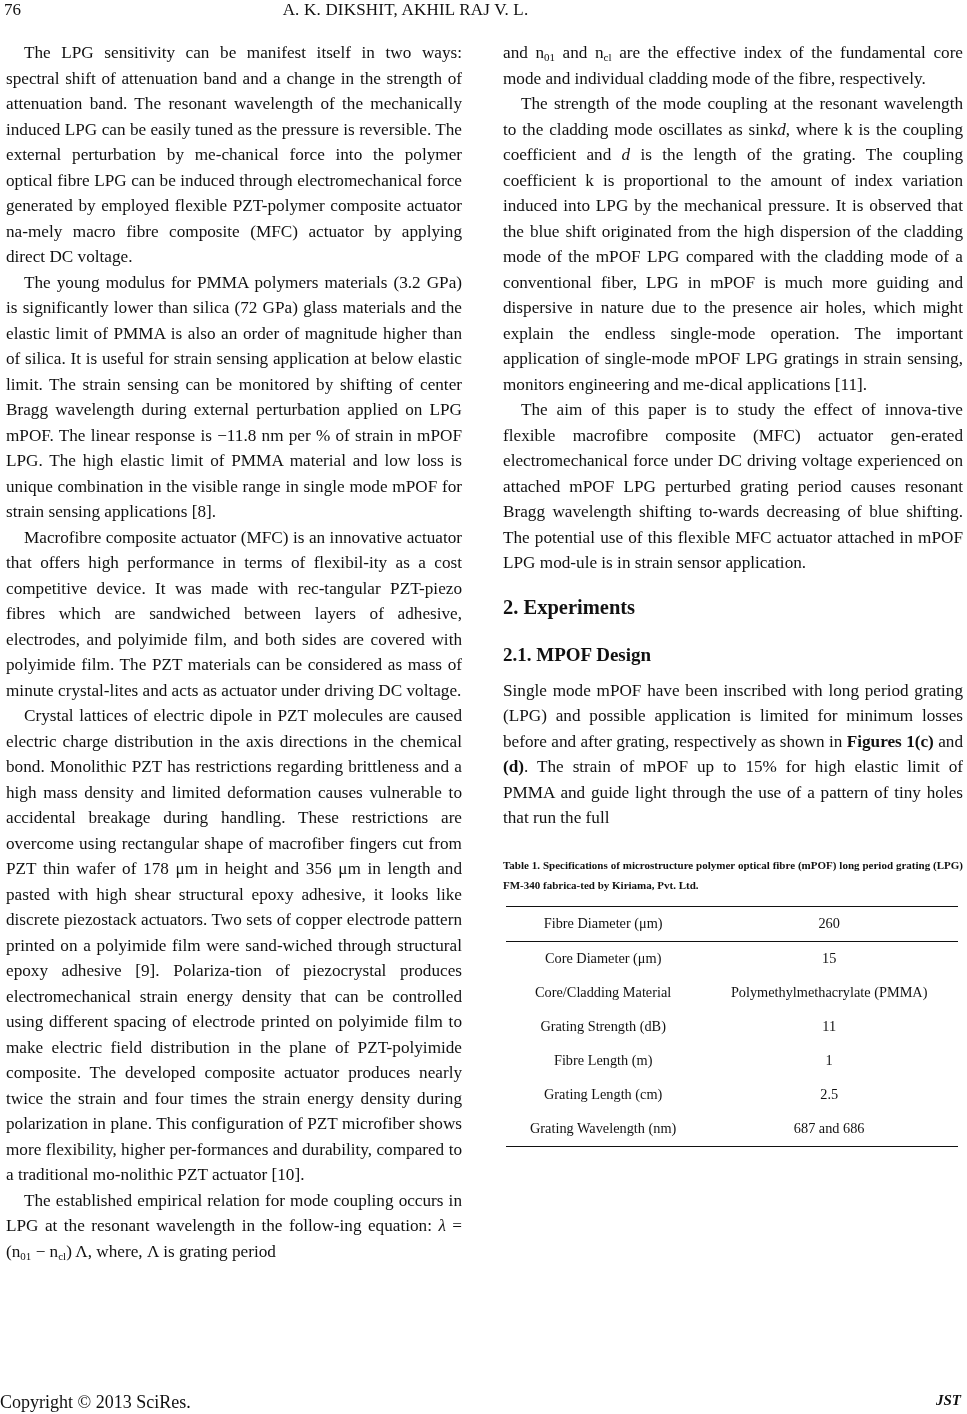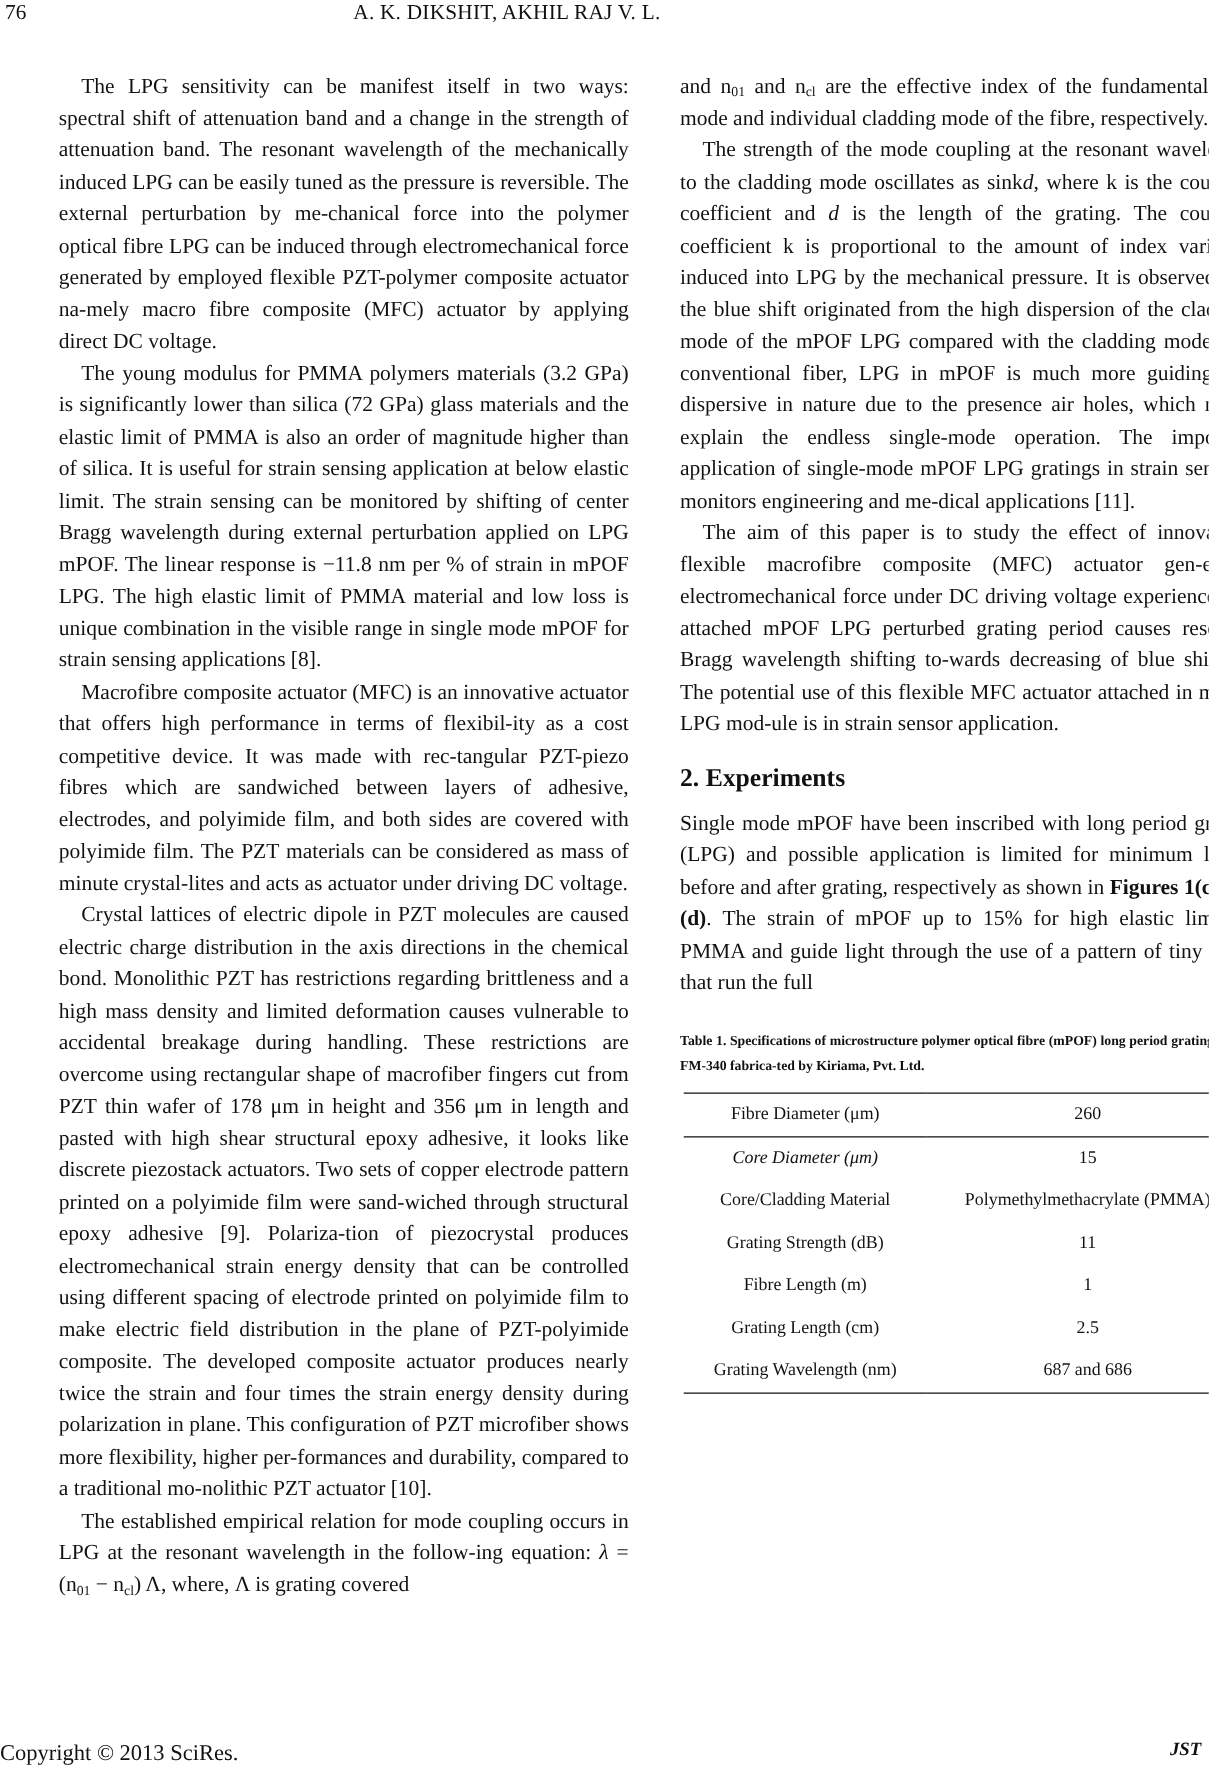--- a/index.html
+++ b/index.html
@@ -1,20 +1,20 @@
 <!DOCTYPE html>
 <html><head>
 <meta charset="utf-8">
 <style>
   html, body { margin:0; padding:0; background:#ffffff; }
   body { width:967px; height:1414px; position:relative; overflow:hidden;
          font-family:"Liberation Serif", serif; color:#111; }
   .hdr-page { position:absolute; left:4px; top:0px; font-size:17px; }
   .hdr-auth { position:absolute; left:0; width:811px; top:0px; text-align:center; font-size:17px; letter-spacing:0.2px; }
-  .col { position:absolute; top:56px; font-size:17.2px; line-height:25.5px; text-align:justify;margin-left:41px; }
+  .col { position:absolute; top:40px; font-size:17.2px; line-height:25.5px; text-align:justify; }
   .col-left { left:6px; width:456px; }
   .col-right { left:503px; width:460px; }
   p { margin:0; }
   p.ind { text-indent:18px; }
   h2 { font-size:20.5px; font-weight:bold; margin:18px 0 10px 0; line-height:26px; }
   h3 { font-size:19px; font-weight:bold; margin:22px 0 10px 0; line-height:26px; }
   .caption { font-weight:bold; font-size:11px; line-height:20.5px; margin-top:24px; text-align:justify; }
   table.spec { border-collapse:collapse; width:452px; margin-left:3px; margin-top:10px; font-size:14.3px; }
   table.spec td { text-align:center; height:34px; padding:0; }
   table.spec tr.first td { border-top:1.5px solid #111; border-bottom:1.5px solid #111; }
@@ -27,38 +27,39 @@
 <body>
 
 <div class="hdr-page">76</div>
 <div class="hdr-auth">A. K. DIKSHIT, AKHIL RAJ V. L.</div>
 
 <div class="col col-left">
   <p class="ind">The LPG sensitivity can be manifest itself in two ways: spectral shift of attenuation band and a change in the strength of attenuation band. The resonant wavelength of the mechanically induced LPG can be easily tuned as the pressure is reversible. The external perturbation by me-chanical force into the polymer optical fibre LPG can be induced through electromechanical force generated by employed flexible PZT-polymer composite actuator na-mely macro fibre composite (MFC) actuator by applying direct DC voltage.</p>
   <p class="ind">The young modulus for PMMA polymers materials (3.2 GPa) is significantly lower than silica (72 GPa) glass materials and the elastic limit of PMMA is also an order of magnitude higher than of silica. It is useful for strain sensing application at below elastic limit. The strain sensing can be monitored by shifting of center Bragg wavelength during external perturbation applied on LPG mPOF. The linear response is −11.8 nm per % of strain in mPOF LPG. The high elastic limit of PMMA material and low loss is unique combination in the visible range in single mode mPOF for strain sensing applications [8].</p>
   <p class="ind">Macrofibre composite actuator (MFC) is an innovative actuator that offers high performance in terms of flexibil-ity as a cost competitive device. It was made with rec-tangular PZT-piezo fibres which are sandwiched between layers of adhesive, electrodes, and polyimide film, and both sides are covered with polyimide film. The PZT materials can be considered as mass of minute crystal-lites and acts as actuator under driving DC voltage.</p>
   <p class="ind">Crystal lattices of electric dipole in PZT molecules are caused electric charge distribution in the axis directions in the chemical bond. Monolithic PZT has restrictions regarding brittleness and a high mass density and limited deformation causes vulnerable to accidental breakage during handling. These restrictions are overcome using rectangular shape of macrofiber fingers cut from PZT thin wafer of 178 μm in height and 356 μm in length and pasted with high shear structural epoxy adhesive, it looks like discrete piezostack actuators. Two sets of copper electrode pattern printed on a polyimide film were sand-wiched through structural epoxy adhesive [9]. Polariza-tion of piezocrystal produces electromechanical strain energy density that can be controlled using different spacing of electrode printed on polyimide film to make electric field distribution in the plane of PZT-polyimide composite. The developed composite actuator produces nearly twice the strain and four times the strain energy density during polarization in plane. This configuration of PZT microfiber shows more flexibility, higher per-formances and durability, compared to a traditional mo-nolithic PZT actuator [10].</p>
-  <p class="ind"><span>The established empirical relation for mode coupling occurs in LPG at the resonant wavelength in the follow-ing equation: </span><i>λ</i><span> = (n</span><sub>01</sub><span> − n</span><sub>cl</sub><span>) Λ, where, Λ is grating covered</span></p>
+  <p class="ind"><span>The established empirical relation for mode coupling occurs in LPG at the resonant wavelength in the follow-ing equation: </span><i>λ</i><span> = (n</span><sub>01</sub><span> − n</span><sub>cl</sub><span>) Λ, where, Λ is grating period</span></p>
 </div>
 
 <div class="col col-right">
   <p><span>and n</span><sub>01</sub><span> and n</span><sub>cl</sub><span> are the effective index of the fundamental core mode and individual cladding mode of the fibre, respectively.</span></p>
   <p class="ind"><span>The strength of the mode coupling at the resonant wavelength to the cladding mode oscillates as sink</span><i>d</i><span>, where k is the coupling coefficient and </span><i>d</i><span> is the length of the grating. The coupling coefficient k is proportional to the amount of index variation induced into LPG by the mechanical pressure. It is observed that the blue shift originated from the high dispersion of the cladding mode of the mPOF LPG compared with the cladding mode of a conventional fiber, LPG in mPOF is much more guiding and dispersive in nature due to the presence air holes, which might explain the endless single-mode operation. The important application of single-mode mPOF LPG gratings in strain sensing, monitors engineering and me-dical applications [11].</span></p>
   <p class="ind">The aim of this paper is to study the effect of innova-tive flexible macrofibre composite (MFC) actuator gen-erated electromechanical force under DC driving voltage experienced on attached mPOF LPG perturbed grating period causes resonant Bragg wavelength shifting to-wards decreasing of blue shifting. The potential use of this flexible MFC actuator attached in mPOF LPG mod-ule is in strain sensor application.</p>
   <h2>2. Experiments</h2>
+  <h3>2.1. MPOF Design</h3>
   <p><span>Single mode mPOF have been inscribed with long period grating (LPG) and possible application is limited for minimum losses before and after grating, respectively as shown in </span><b>Figures 1(c)</b><span> and </span><b>(d)</b><span>. The strain of mPOF up to 15% for high elastic limit of PMMA and guide light through the use of a pattern of tiny holes that run the full</span></p>
   <div class="caption">Table 1. Specifications of microstructure polymer optical fibre (mPOF) long period grating (LPG) FM-340 fabrica-ted by Kiriama, Pvt. Ltd.</div>
   <table class="spec">
     <tbody id="spec-body">
         <tr class="first">
           <td style="width: 43%;">Fibre Diameter (μm)</td>
           <td>260</td>
         </tr>
         <tr>
-          <td style="width: 43%; font-style: italic;">Core Diameter (μm)</td>
+          <td style="width: 43%;">Core Diameter (μm)</td>
           <td>15</td>
         </tr>
         <tr>
           <td style="width: 43%;">Core/Cladding Material</td>
           <td>Polymethylmethacrylate (PMMA)</td>
         </tr>
         <tr>
           <td style="width: 43%;">Grating Strength (dB)</td>
           <td>11</td>
         </tr>

